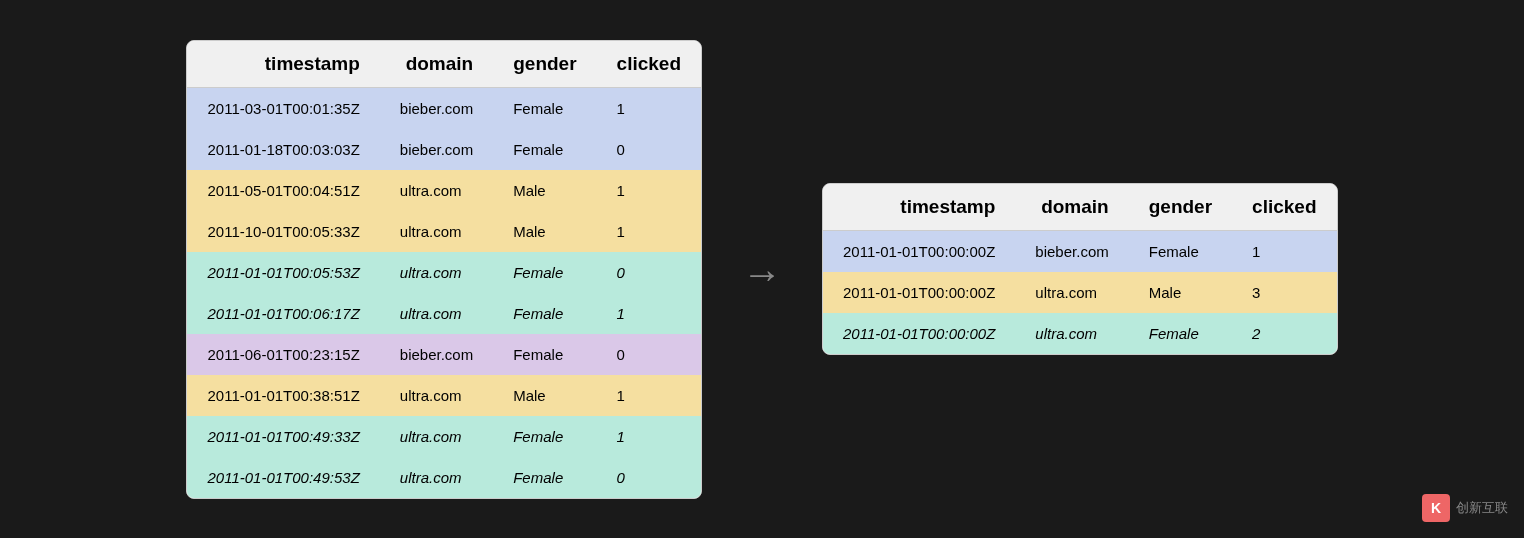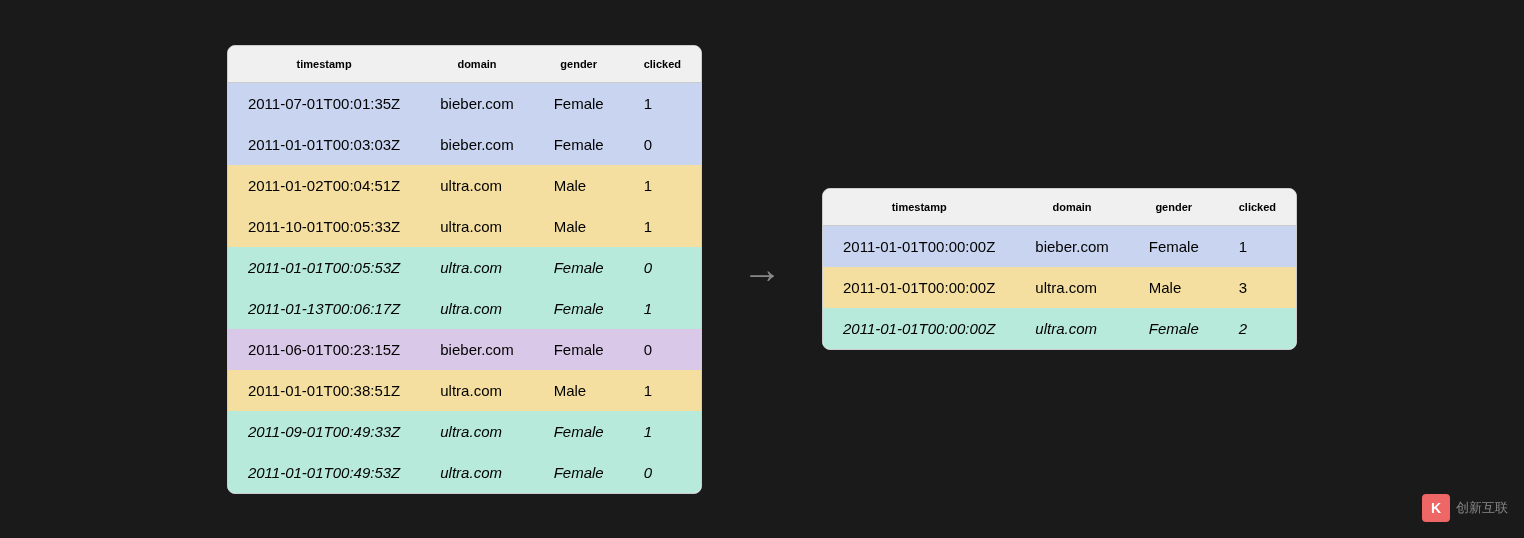--- a/index.html
+++ b/index.html
@@ -25,23 +25,23 @@
       overflow: hidden;
       border: 1px solid #ccc;
     }
     table {
       border-collapse: collapse;
       min-width: 380px;
     }
     thead tr th {
       background: #f0f0f0;
       padding: 12px 20px;
-      text-align: center;
+      text-align: right;
       font-weight: bold;
-      font-size: 11px;
+      font-size: 19px;
       border-bottom: 1px solid #ccc;
     }
     tbody tr td {
       padding: 12px 20px;
       font-size: 15px;
     }
     
     .row-blue { background: #c8d4f0; }
     .row-orange { background: #f5dfa0; }
     .row-teal { background: #b8eadc; font-style: italic; }
@@ -97,69 +97,69 @@
       <thead>
         <tr>
           <th>timestamp</th>
           <th>domain</th>
           <th>gender</th>
           <th>clicked</th>
         </tr>
       </thead>
       <tbody id="left-table-body">
       <tr class="row-blue">
-            <td>2011-07-01T00:01:35Z</td>
+            <td>2011-03-01T00:01:35Z</td>
             <td>bieber.com</td>
             <td>Female</td>
             <td>1</td>
           </tr>
           <tr class="row-blue">
-            <td>2011-01-01T00:03:03Z</td>
-            <td>bieber.com</td>
-            <td>Female</td>
-            <td>0</td>
-          </tr>
-          <tr class="row-orange">
-            <td>2011-01-02T00:04:51Z</td>
+            <td>2011-01-18T00:03:03Z</td>
+            <td>bieber.com</td>
+            <td>Female</td>
+            <td>0</td>
+          </tr>
+          <tr class="row-orange">
+            <td>2011-05-01T00:04:51Z</td>
             <td>ultra.com</td>
             <td>Male</td>
             <td>1</td>
           </tr>
           <tr class="row-orange">
             <td>2011-10-01T00:05:33Z</td>
             <td>ultra.com</td>
             <td>Male</td>
             <td>1</td>
           </tr>
           <tr class="row-teal">
             <td>2011-01-01T00:05:53Z</td>
             <td>ultra.com</td>
             <td>Female</td>
             <td>0</td>
           </tr>
           <tr class="row-teal">
-            <td>2011-01-13T00:06:17Z</td>
+            <td>2011-01-01T00:06:17Z</td>
             <td>ultra.com</td>
             <td>Female</td>
             <td>1</td>
           </tr>
           <tr class="row-purple">
             <td>2011-06-01T00:23:15Z</td>
             <td>bieber.com</td>
             <td>Female</td>
             <td>0</td>
           </tr>
           <tr class="row-orange">
             <td>2011-01-01T00:38:51Z</td>
             <td>ultra.com</td>
             <td>Male</td>
             <td>1</td>
           </tr>
           <tr class="row-teal">
-            <td>2011-09-01T00:49:33Z</td>
+            <td>2011-01-01T00:49:33Z</td>
             <td>ultra.com</td>
             <td>Female</td>
             <td>1</td>
           </tr>
           <tr class="row-teal">
             <td>2011-01-01T00:49:53Z</td>
             <td>ultra.com</td>
             <td>Female</td>
             <td>0</td>
           </tr>

